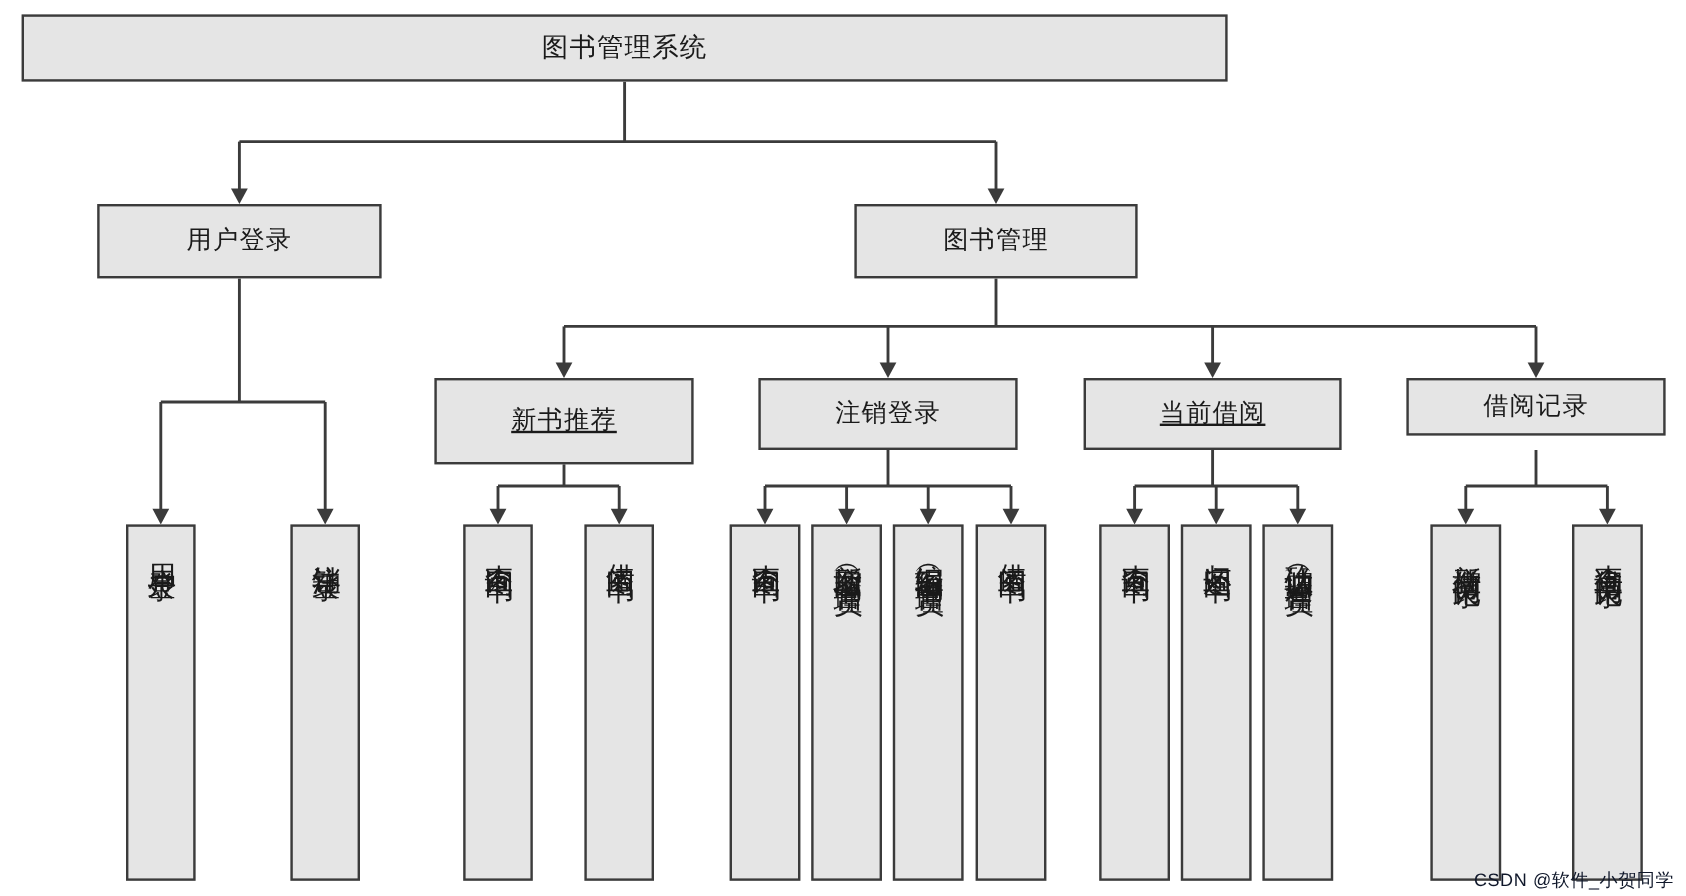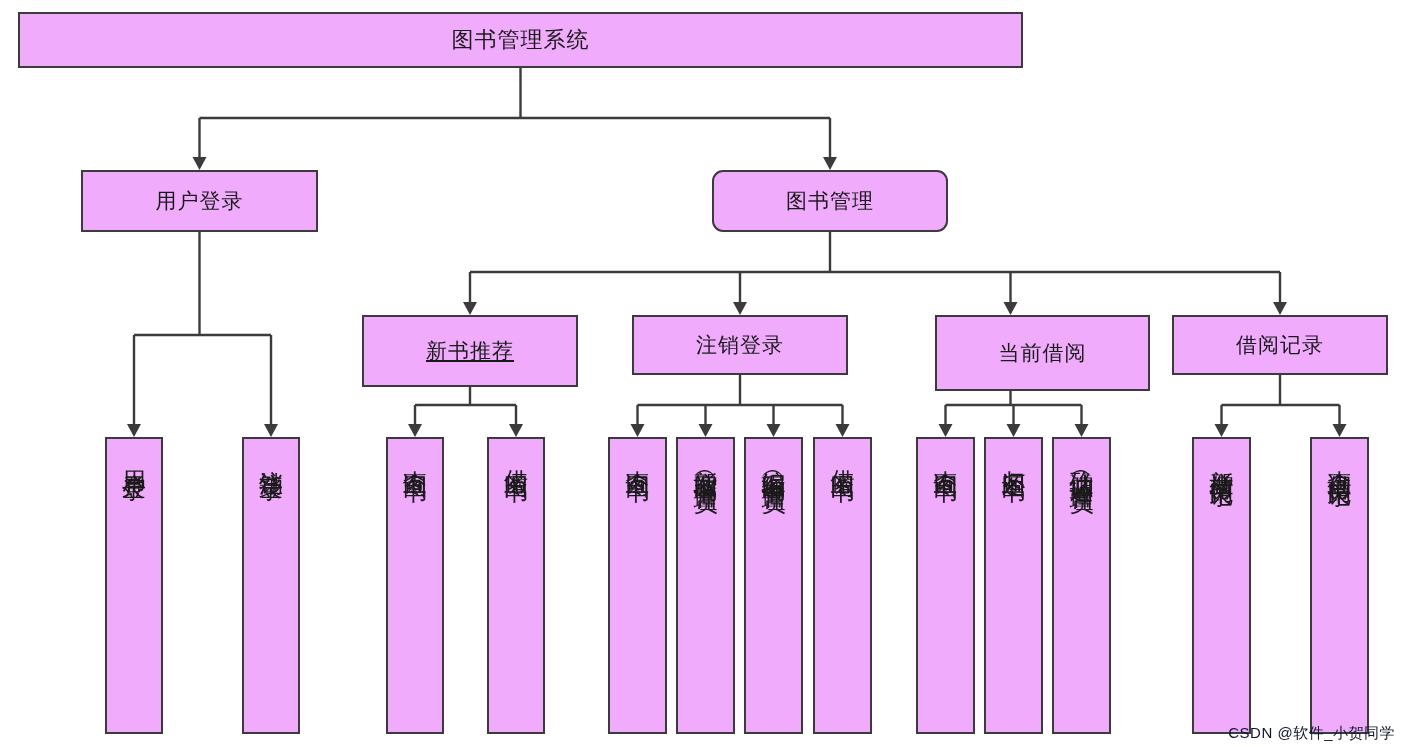--- a/index.html
+++ b/index.html
@@ -6,21 +6,21 @@
   body{
     width:1405px;height:747px;
     font-family:"Liberation Sans","DejaVu Sans",sans-serif;
     overflow:hidden;position:relative;
   }
   #diagram-root{position:relative;width:1405px;height:747px;}
 
   .node{
     position:absolute;
     box-sizing:border-box;
-    background:#f0abfc;
+    background:#e5e5e5;
     border:2px solid #3b3b3b;
     display:flex;
     align-items:center;
     justify-content:center;
     color:#1a1a1a;
   }
   .node-label{
     display:block;
     text-align:center;
     line-height:1.12;
@@ -130,33 +130,33 @@
       <line x1="1339.5" y1="405" x2="1339.5" y2="426"></line>
       <polygon points="1332.5,424 1346.5,424 1339.5,437"></polygon>
     </svg>
   <div id="nodes-layer">
       <div class="node horiz root" style="left: 18px; top: 12px; width: 1005px; height: 56px;">
         <span class="node-label">图书管理系统</span>
       </div>
       <div class="node horiz" style="left: 81px; top: 170px; width: 237px; height: 62px;">
         <span class="node-label">用户登录</span>
       </div>
-      <div class="node horiz" style="left: 712px; top: 170px; width: 236px; height: 62px; border-radius: 11px;">
+      <div class="node horiz" style="left: 712px; top: 170px; width: 236px; height: 62px;">
         <span class="node-label">图书管理</span>
       </div>
       <div class="node horiz" style="left: 362px; top: 315px; width: 216px; height: 72px; text-decoration: underline;">
         <span class="node-label">新书推荐</span>
       </div>
       <div class="node horiz" style="left: 632px; top: 315px; width: 216px; height: 60px;">
         <span class="node-label">注销登录</span>
       </div>
-      <div class="node horiz" style="left: 935px; top: 315px; width: 215px; height: 76px;">
+      <div class="node horiz" style="left: 903px; top: 315px; width: 215px; height: 60px; text-decoration: underline;">
         <span class="node-label">当前借阅</span>
       </div>
-      <div class="node horiz" style="left: 1172px; top: 315px; width: 216px; height: 60px;">
+      <div class="node horiz" style="left: 1172px; top: 315px; width: 216px; height: 48px;">
         <span class="node-label">借阅记录</span>
       </div>
       <div class="node vert" style="left: 105px; top: 437px; width: 58px; height: 297px;">
         <span class="node-label">用户登录</span>
       </div>
       <div class="node vert" style="left: 242px; top: 437px; width: 58px; height: 297px;">
         <span class="node-label">注销登录</span>
       </div>
       <div class="node vert" style="left: 386px; top: 437px; width: 58px; height: 297px;">
         <span class="node-label">查询图书</span>

